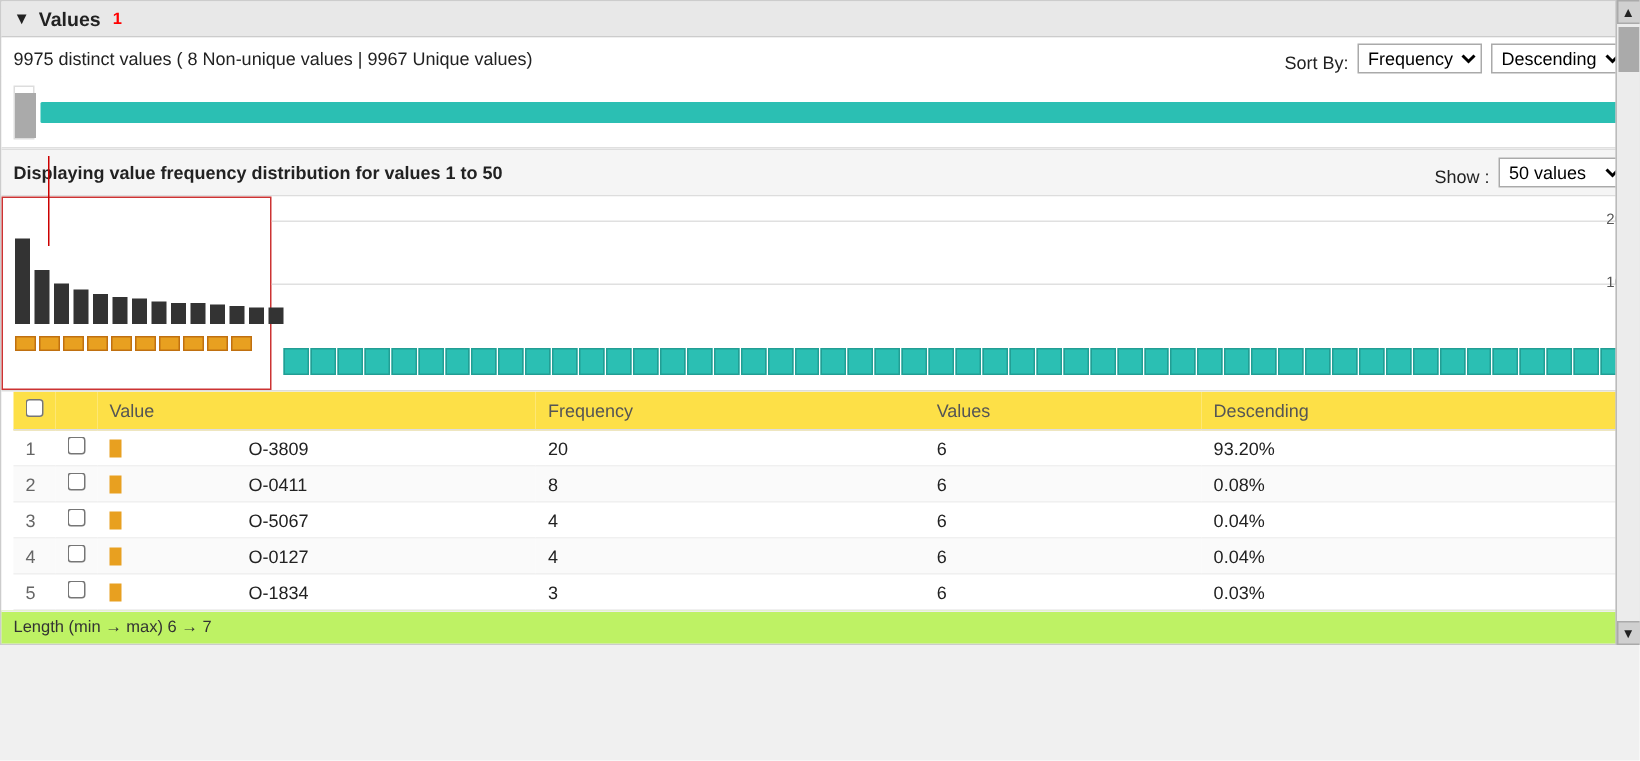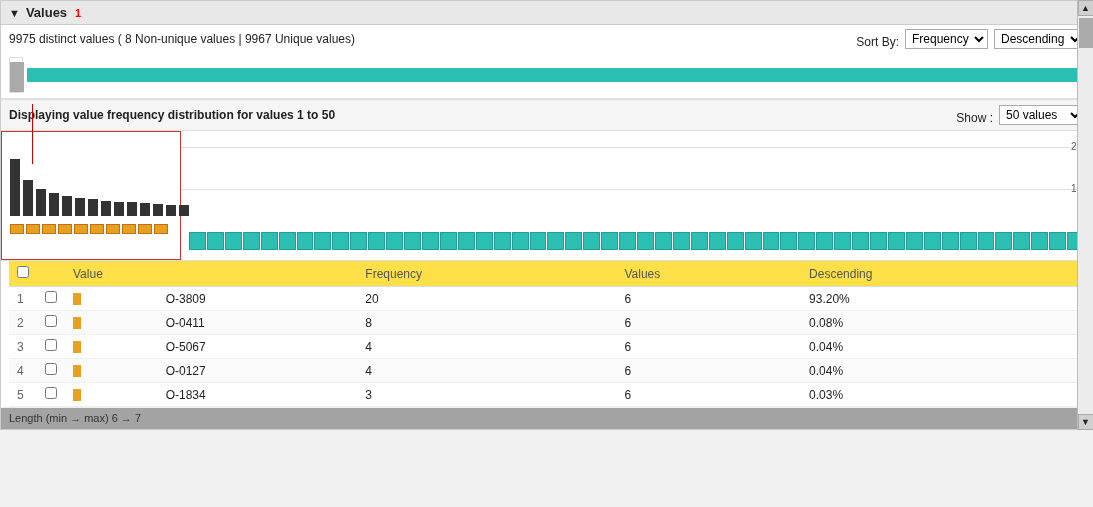--- a/index.html
+++ b/index.html
@@ -139,21 +139,21 @@
     td { padding: 4px 8px; border-bottom: 1px solid #f0f0f0; }
     tr:nth-child(even) td { background: #fafafa; }
     .row-num { color: #666; width: 20px; }
     .orange-swatch { display: inline-block; width: 8px; height: 12px; background: #e8a020; margin-right: 2px; vertical-align: middle; }
     .checkbox-cell { width: 16px; }
     input[type=checkbox] { width: 12px; height: 12px; }
 
     
     .footer-row {
       padding: 4px 8px;
-      background: #a3a3a3;
+      background: #bef264;
       font-size: 11px;
       color: #333;
       border-top: 1px solid #eee;
     }
     .footer-line { margin-bottom: 1px; }
 
     
     .scrollbar-right {
       position: absolute; right: 0; top: 0; bottom: 0; width: 16px;
       background: #e0e0e0; border-left: 1px solid #bbb;

